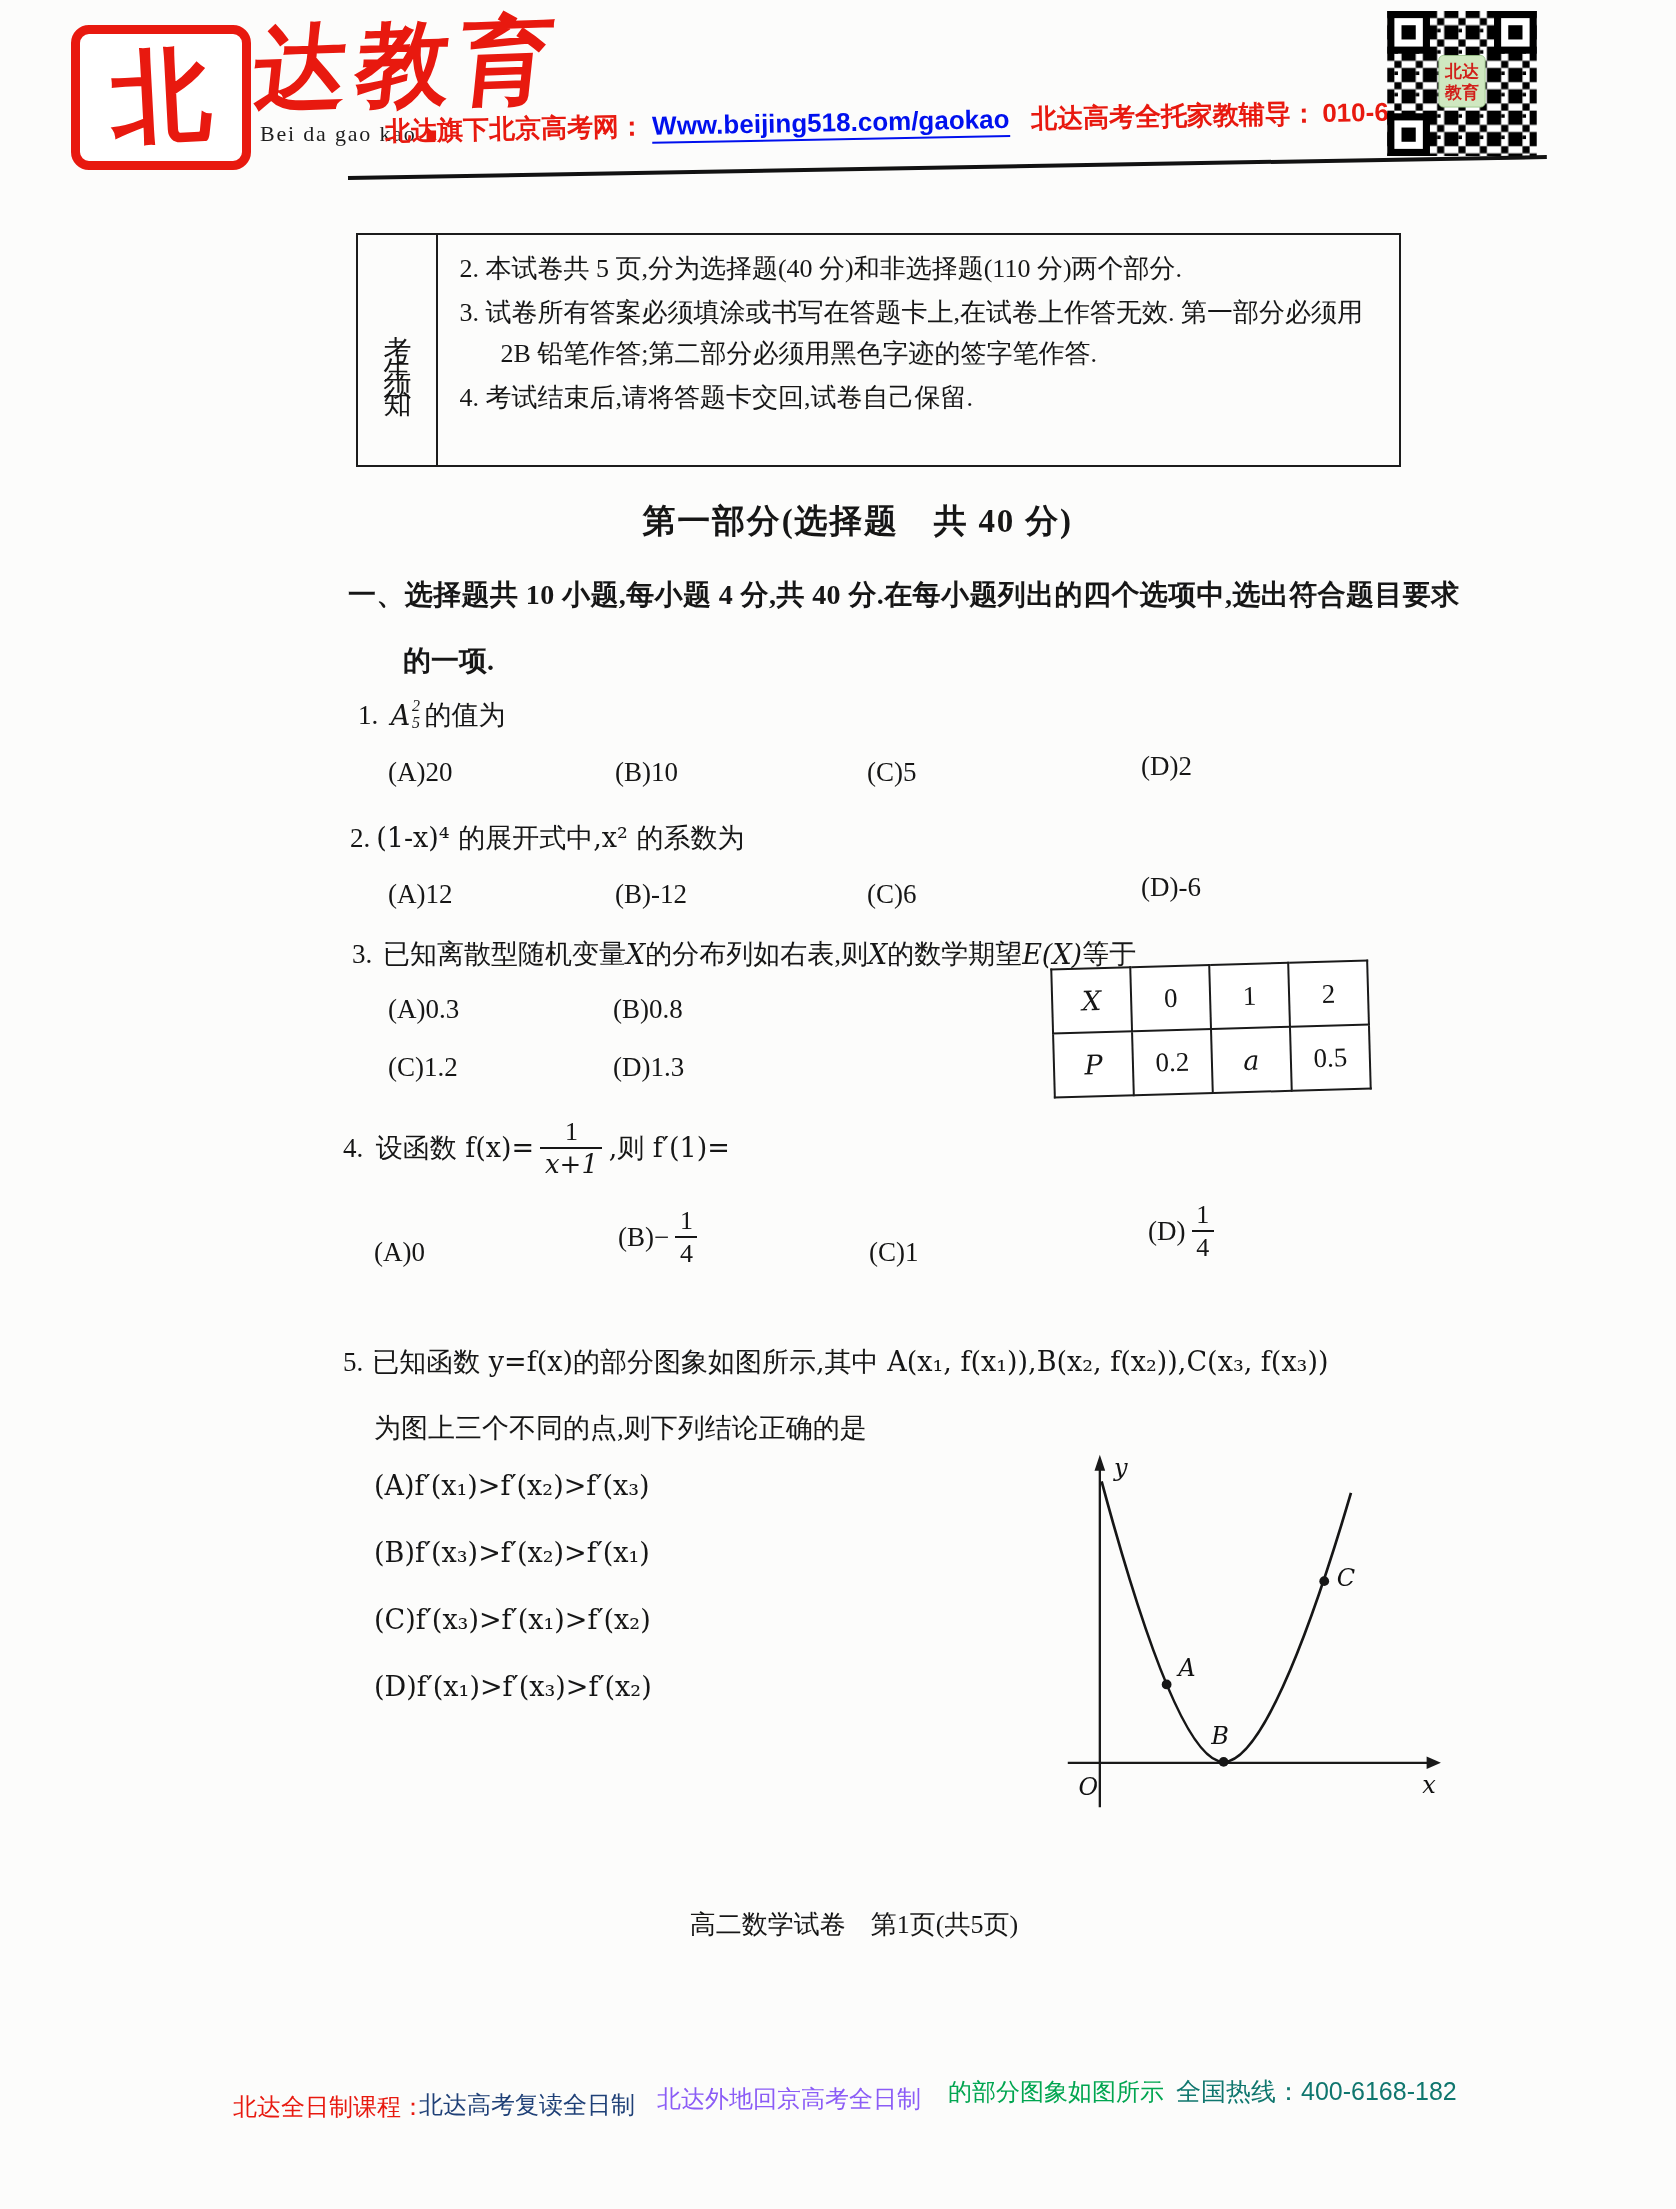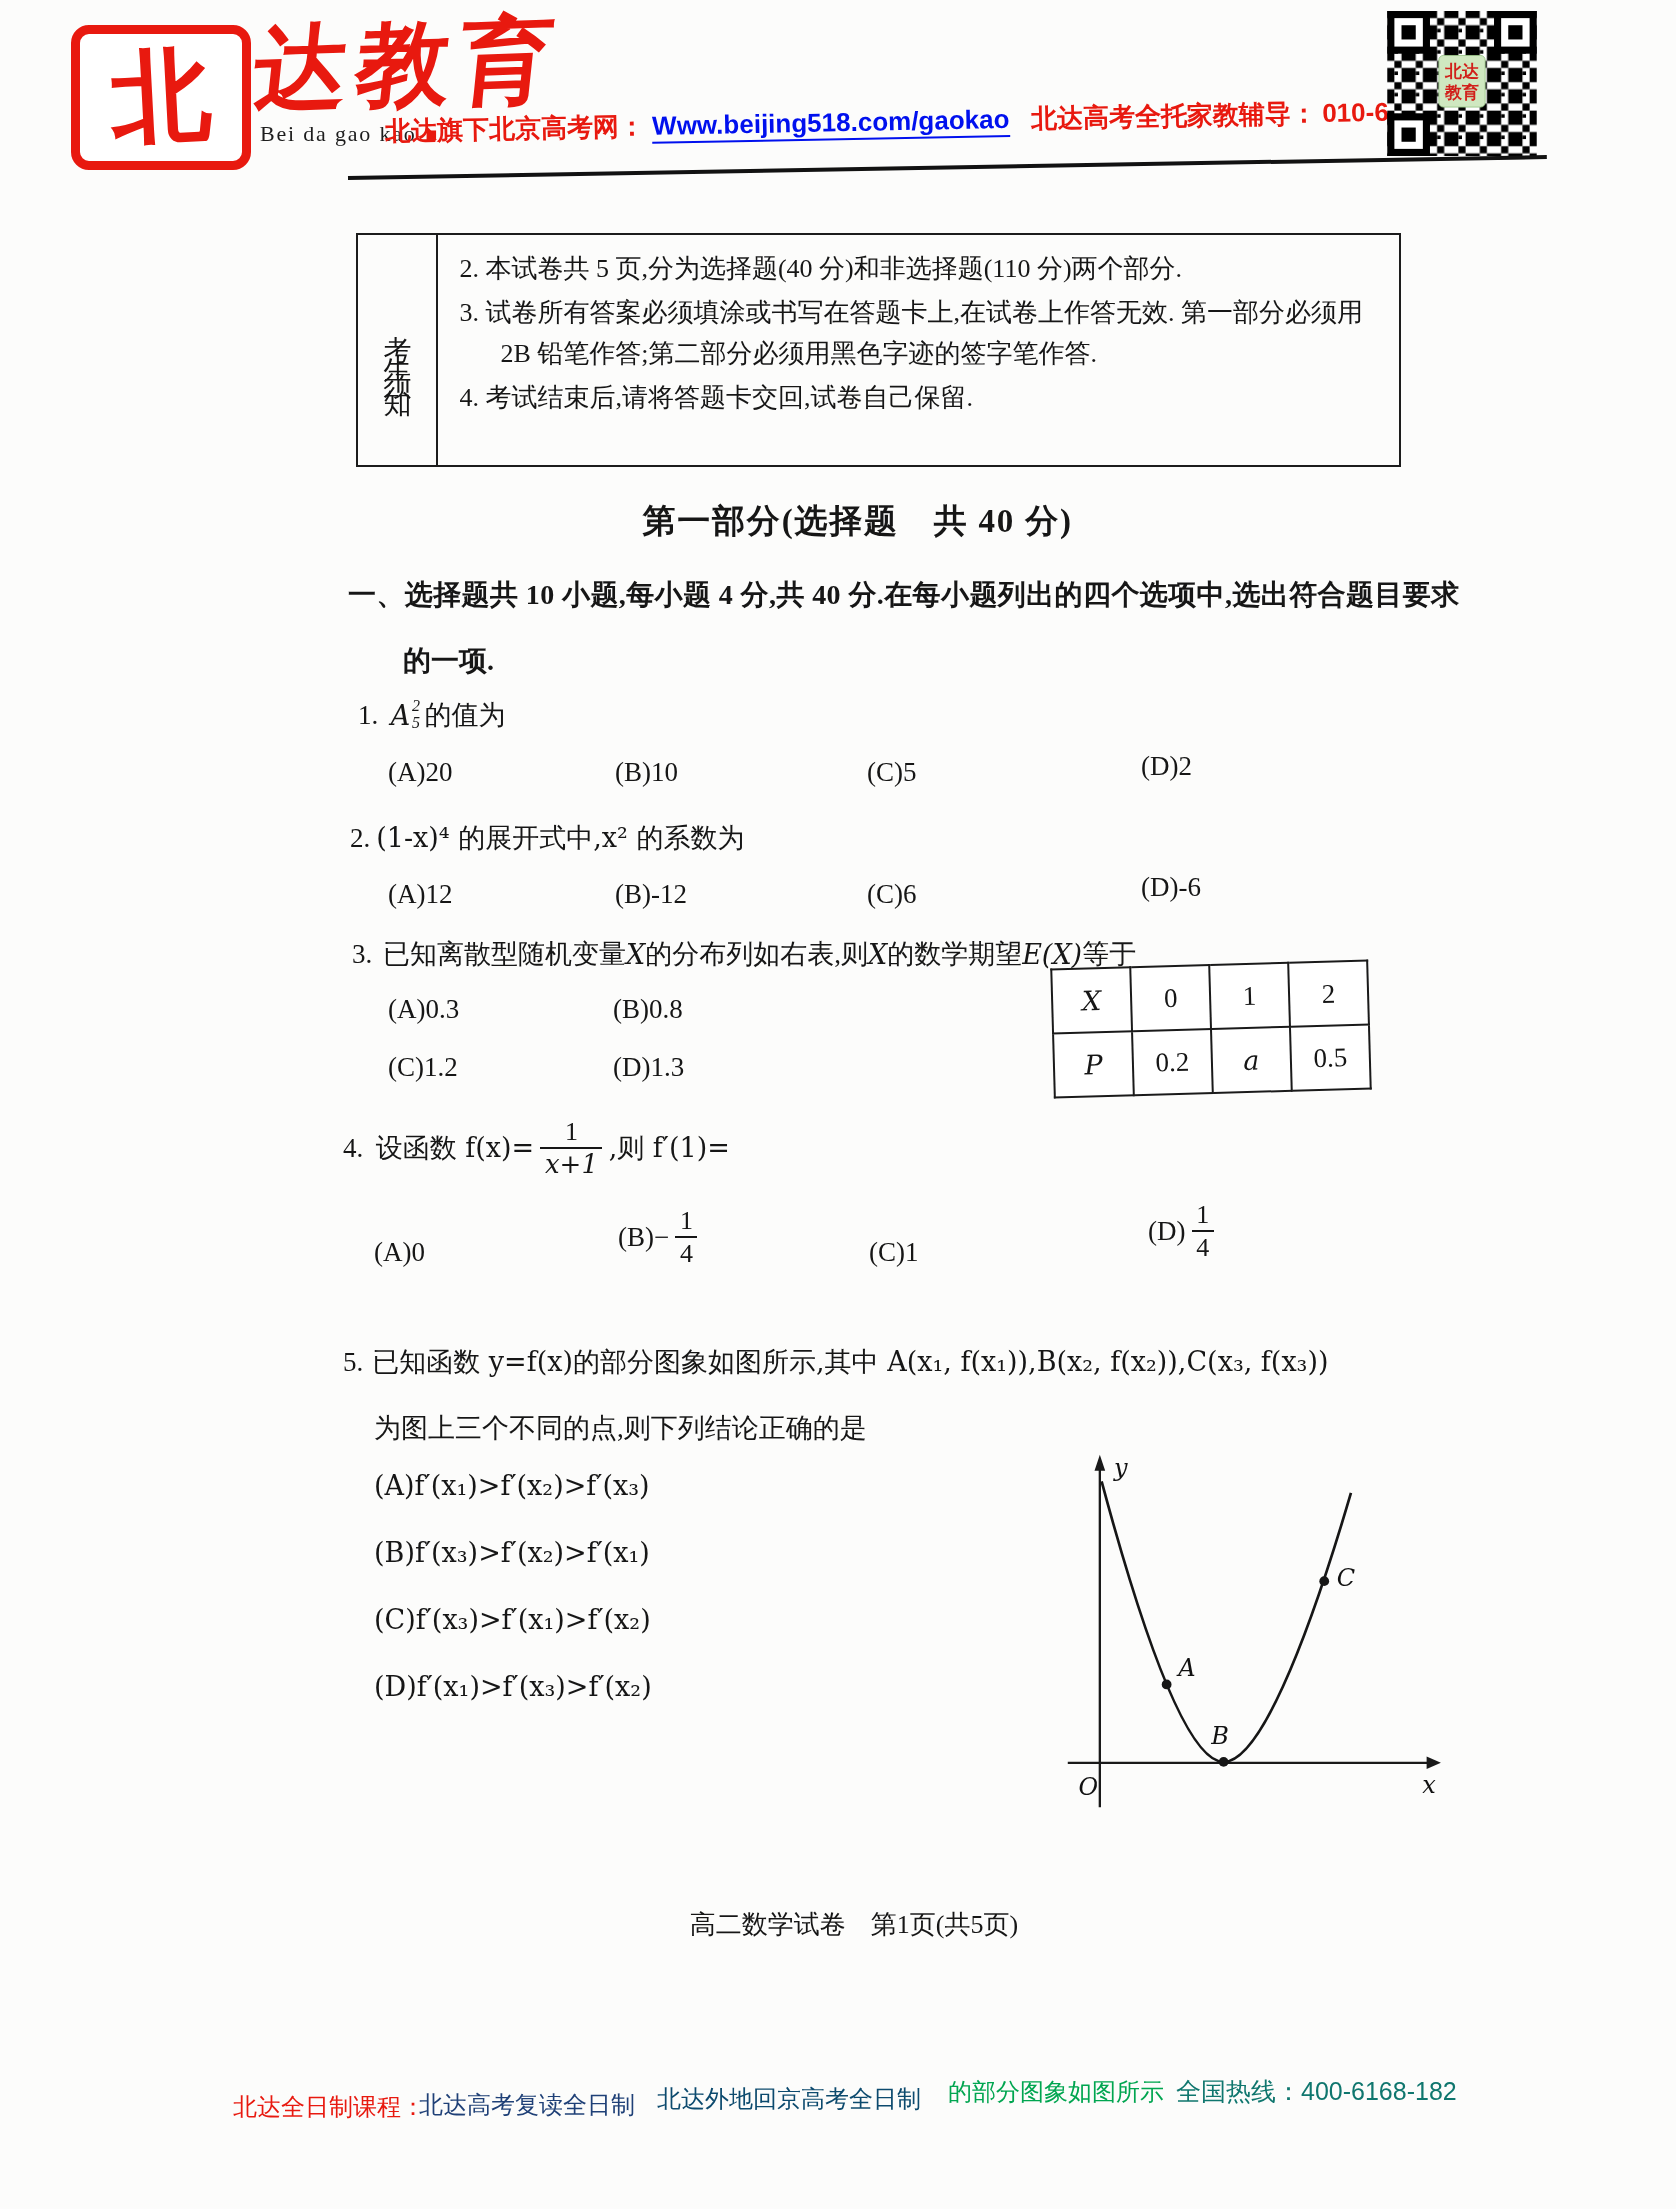--- a/index.html
+++ b/index.html
@@ -60,21 +60,21 @@
 
   
   .pagefoot{position:absolute;left:0;width:1676px;top:1907px;text-align:center;font-size:26px;
         transform:translateX(16px);}
   .pagefoot .pf2{margin-left:25px;}
   .banner{position:absolute;left:0;top:0;width:100%;height:100%;pointer-events:none;
         font-family:"Liberation Sans","DejaVu Sans",sans-serif;font-weight:400;}
   .banner span{position:absolute;white-space:nowrap;}
   .b-label{left:233px;top:2091px;font-size:24px;color:#e8190f;}
   .b-item1{left:419px;top:2089px;font-size:24px;color:#1f4077;}
-  .b-item2{left:657px;top:2083px;font-size:24px;color:#0c4a6e;}
+  .b-item2{left:657px;top:2083px;font-size:24px;color:#8b5cf6;}
   .b-item3{left:948px;top:2076px;font-size:24px;color:#00a550;}
   .b-hot{left:1176px;top:2075px;font-size:25px;color:#0f766e;}
 </style>
 </head>
 <body>
 
 <div class="page">
 
   <div>
     <div class="seal">

